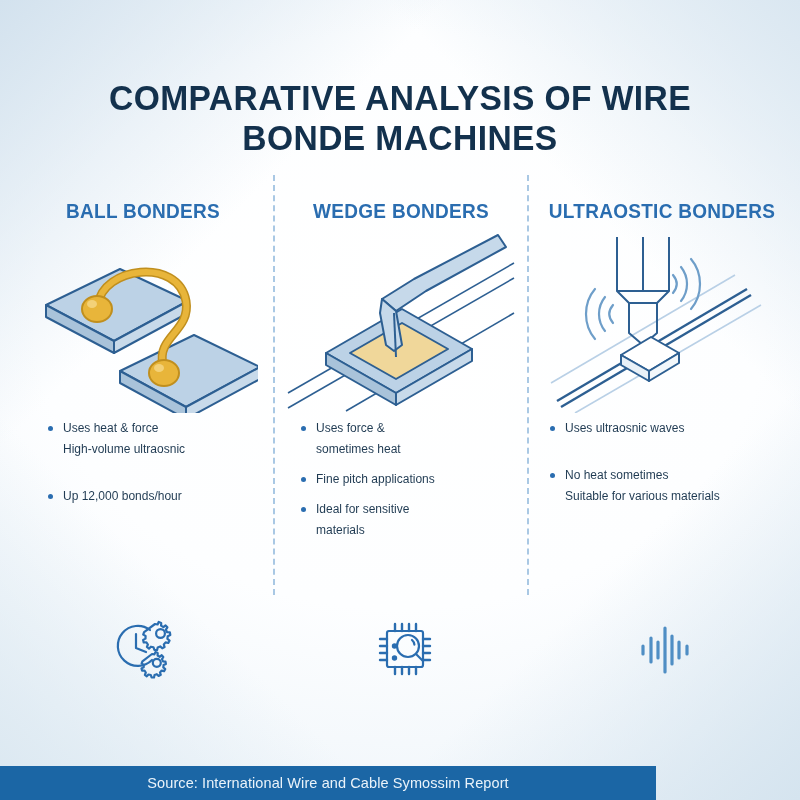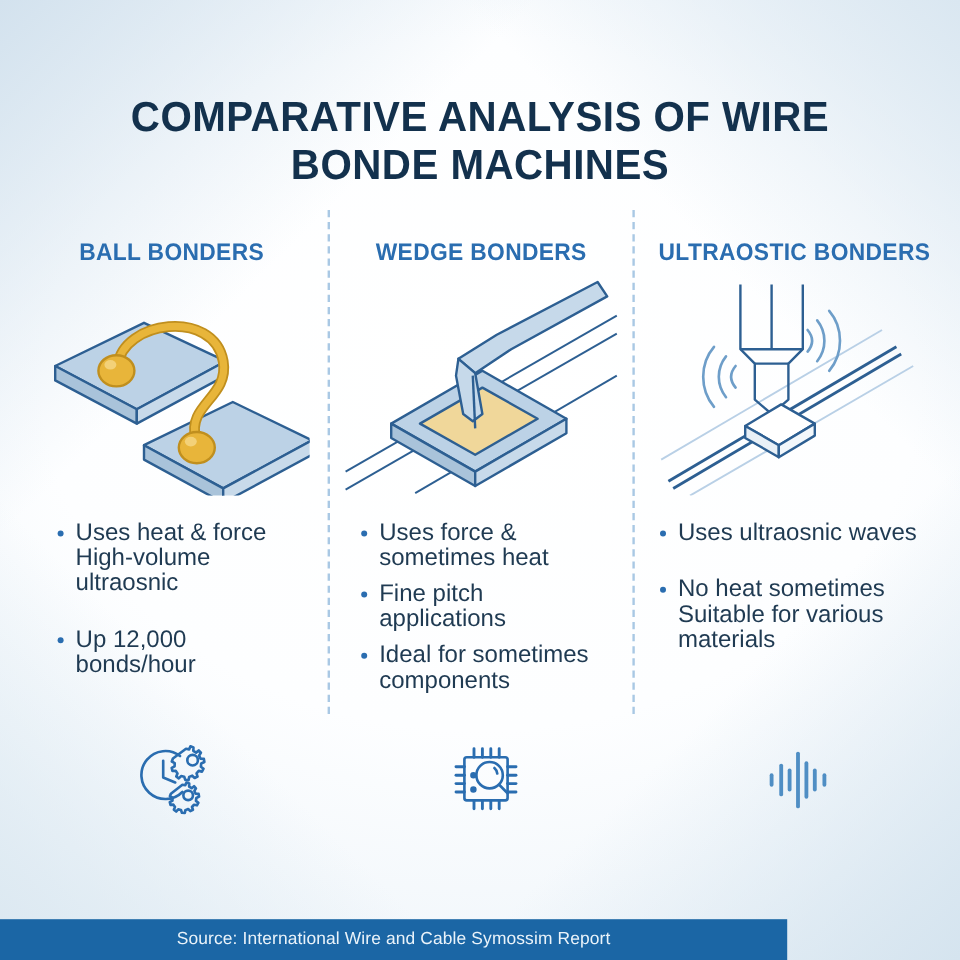--- a/index.html
+++ b/index.html
@@ -88,25 +88,25 @@
   }
 
   .illo {
     position: relative;
     height: 185px;
     margin-top: 10px;
   }
   .illo svg { display: block; margin: 0 auto; }
 
   .bullets {
-    margin: 16px;
+    margin: 0;
     padding: 0;
     list-style: none;
     color: #1f3a52;
-    font-size: 20px;
+    font-size: 12px;
     line-height: 21px;
   }
   .col-0 .bullets { margin-left: 28px; }
   .col-1 .bullets { margin-left: 18px; }
   .col-2 .bullets { margin-left: 14px; }
 
   .bullet {
     position: relative;
     padding-left: 17px;
     margin-bottom: 9px;
@@ -260,22 +260,22 @@
 
       <ul class="bullets">
         <li class="bullet">
           <span>Uses force &amp;</span>
           <span class="sub">sometimes heat</span>
         </li>
         <li class="bullet">
           <span>Fine pitch applications</span>
         </li>
         <li class="bullet">
-          <span>Ideal for sometimes</span>
-          <span class="sub">components</span>
+          <span>Ideal for sensitive</span>
+          <span class="sub">materials</span>
         </li>
       </ul>
     </div>
 
     <div class="col col-2">
       <div class="col-head">ULTRAOSTIC BONDERS</div>
 
       <div class="illo">
         <svg width="230" height="180" viewBox="0 0 230 180">
 

